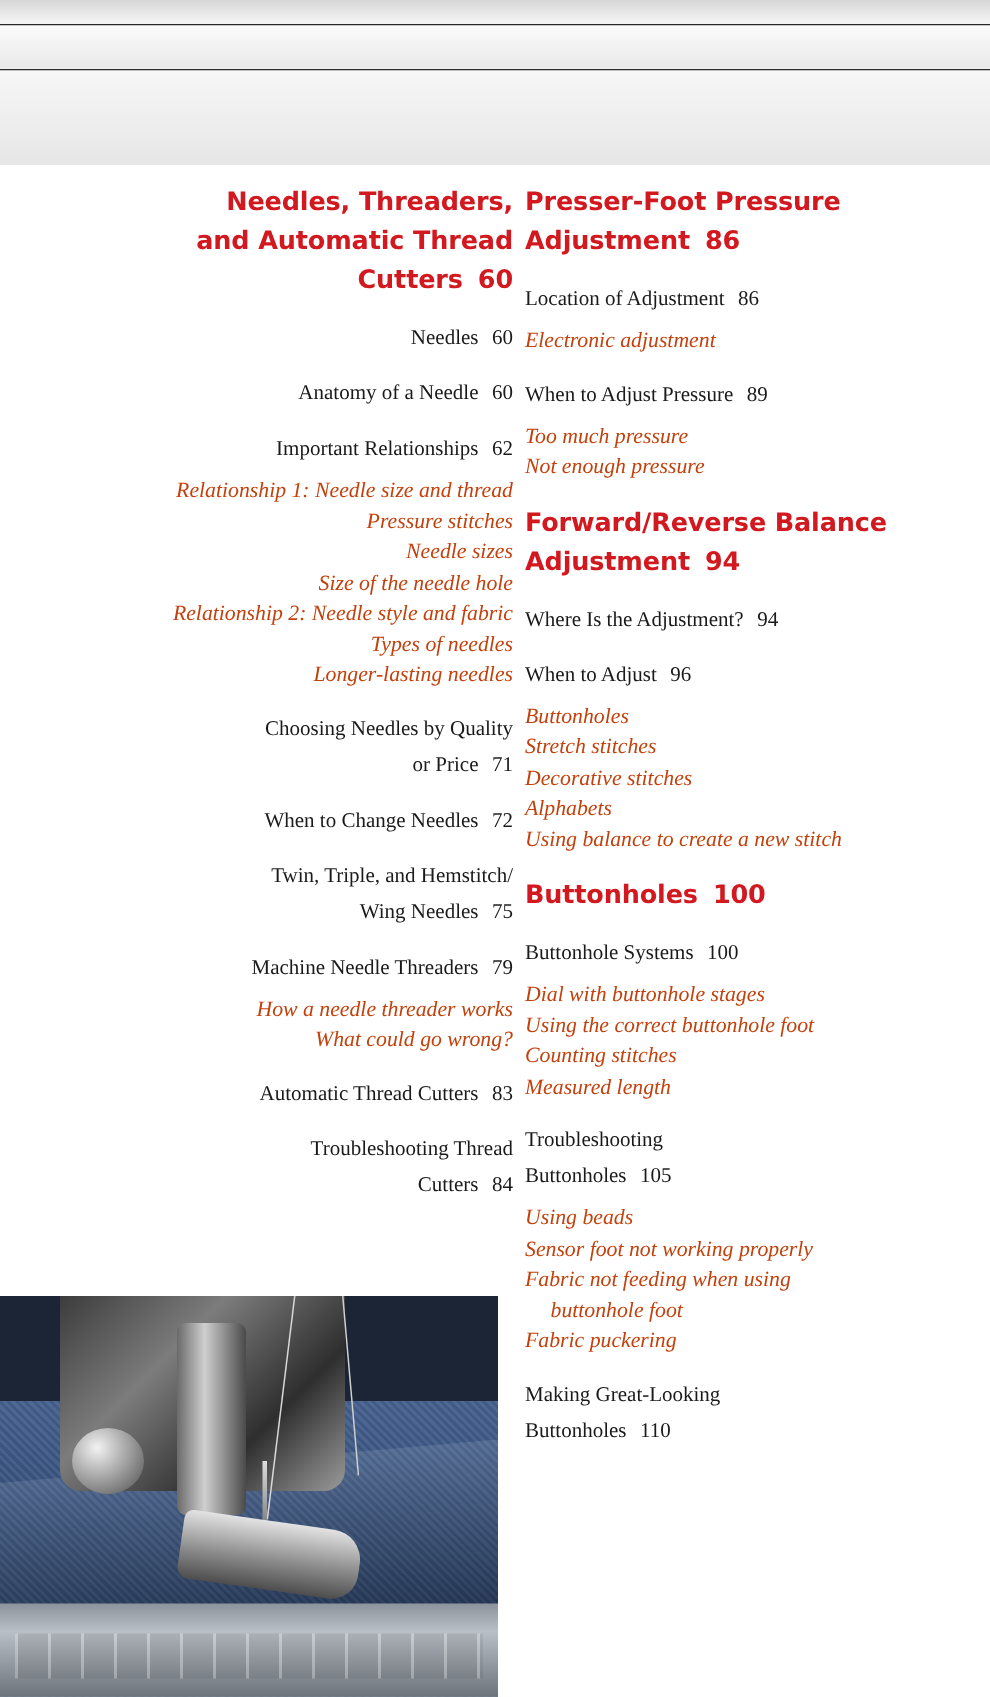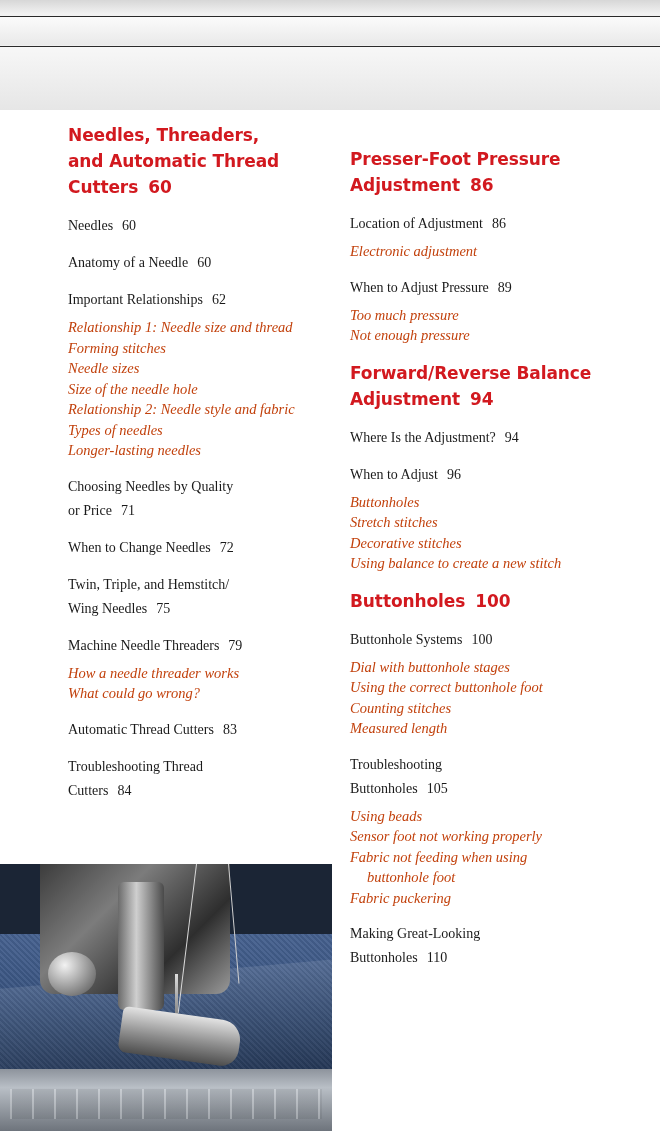--- a/index.html
+++ b/index.html
@@ -56,22 +56,22 @@
   .columns {
     position: absolute;
     top: 122px;
     left: 0;
     width: 660px;
   }
   .col {
     position: absolute;
     top: 0;
   }
-  .col-left  { left: 68px;  width: 250px; }
-  .col-right { left: 350px; width: 262px; margin-top: 24px; }
+  .col-left  { left: 92px;  width: 250px; text-align: right; }
+  .col-right { left: 350px; width: 262px; }
 
   
   .section-head {
     color: #d2191f;
     font-family: "DejaVu Sans", sans-serif;
     font-weight: bold;
     font-size: 17px;
     line-height: 26px;
     margin: 0 0 14px 0;
     letter-spacing: -0.1px;
@@ -208,21 +208,21 @@
 </div>
 
 <div class="columns">
   <div class="col col-left" id="col-left">
       <h2 class="section-head"><span>Needles, Threaders,</span><br><span>and Automatic Thread</span><br><span>Cutters</span><span class="pg">60</span></h2>
       <p class="entry"><span>Needles</span><span class="pg">60</span></p>
       <p class="entry"><span>Anatomy of a Needle</span><span class="pg">60</span></p>
       <p class="entry"><span>Important Relationships</span><span class="pg">62</span></p>
       <ul class="sublist">
         <li>Relationship 1: Needle size and thread</li>
-        <li>Forming stitches</li>
+        <li>Pressure stitches</li>
         <li>Needle sizes</li>
         <li>Size of the needle hole</li>
         <li>Relationship 2: Needle style and fabric</li>
         <li>Types of needles</li>
         <li>Longer-lasting needles</li>
       </ul>
       <p class="entry"><span>Choosing Needles by Quality</span><br><span>or Price</span><span class="pg">71</span></p>
       <p class="entry"><span>When to Change Needles</span><span class="pg">72</span></p>
       <p class="entry"><span>Twin, Triple, and Hemstitch/</span><br><span>Wing Needles</span><span class="pg">75</span></p>
       <p class="entry"><span>Machine Needle Threaders</span><span class="pg">79</span></p>
@@ -244,20 +244,21 @@
         <li>Too much pressure</li>
         <li>Not enough pressure</li>
       </ul>
       <h2 class="section-head"><span>Forward/Reverse Balance</span><br><span>Adjustment</span><span class="pg">94</span></h2>
       <p class="entry"><span>Where Is the Adjustment?</span><span class="pg">94</span></p>
       <p class="entry"><span>When to Adjust</span><span class="pg">96</span></p>
       <ul class="sublist">
         <li>Buttonholes</li>
         <li>Stretch stitches</li>
         <li>Decorative stitches</li>
+        <li>Alphabets</li>
         <li>Using balance to create a new stitch</li>
       </ul>
       <h2 class="section-head"><span>Buttonholes</span><span class="pg">100</span></h2>
       <p class="entry"><span>Buttonhole Systems</span><span class="pg">100</span></p>
       <ul class="sublist">
         <li>Dial with buttonhole stages</li>
         <li>Using the correct buttonhole foot</li>
         <li>Counting stitches</li>
         <li>Measured length</li>
       </ul>

